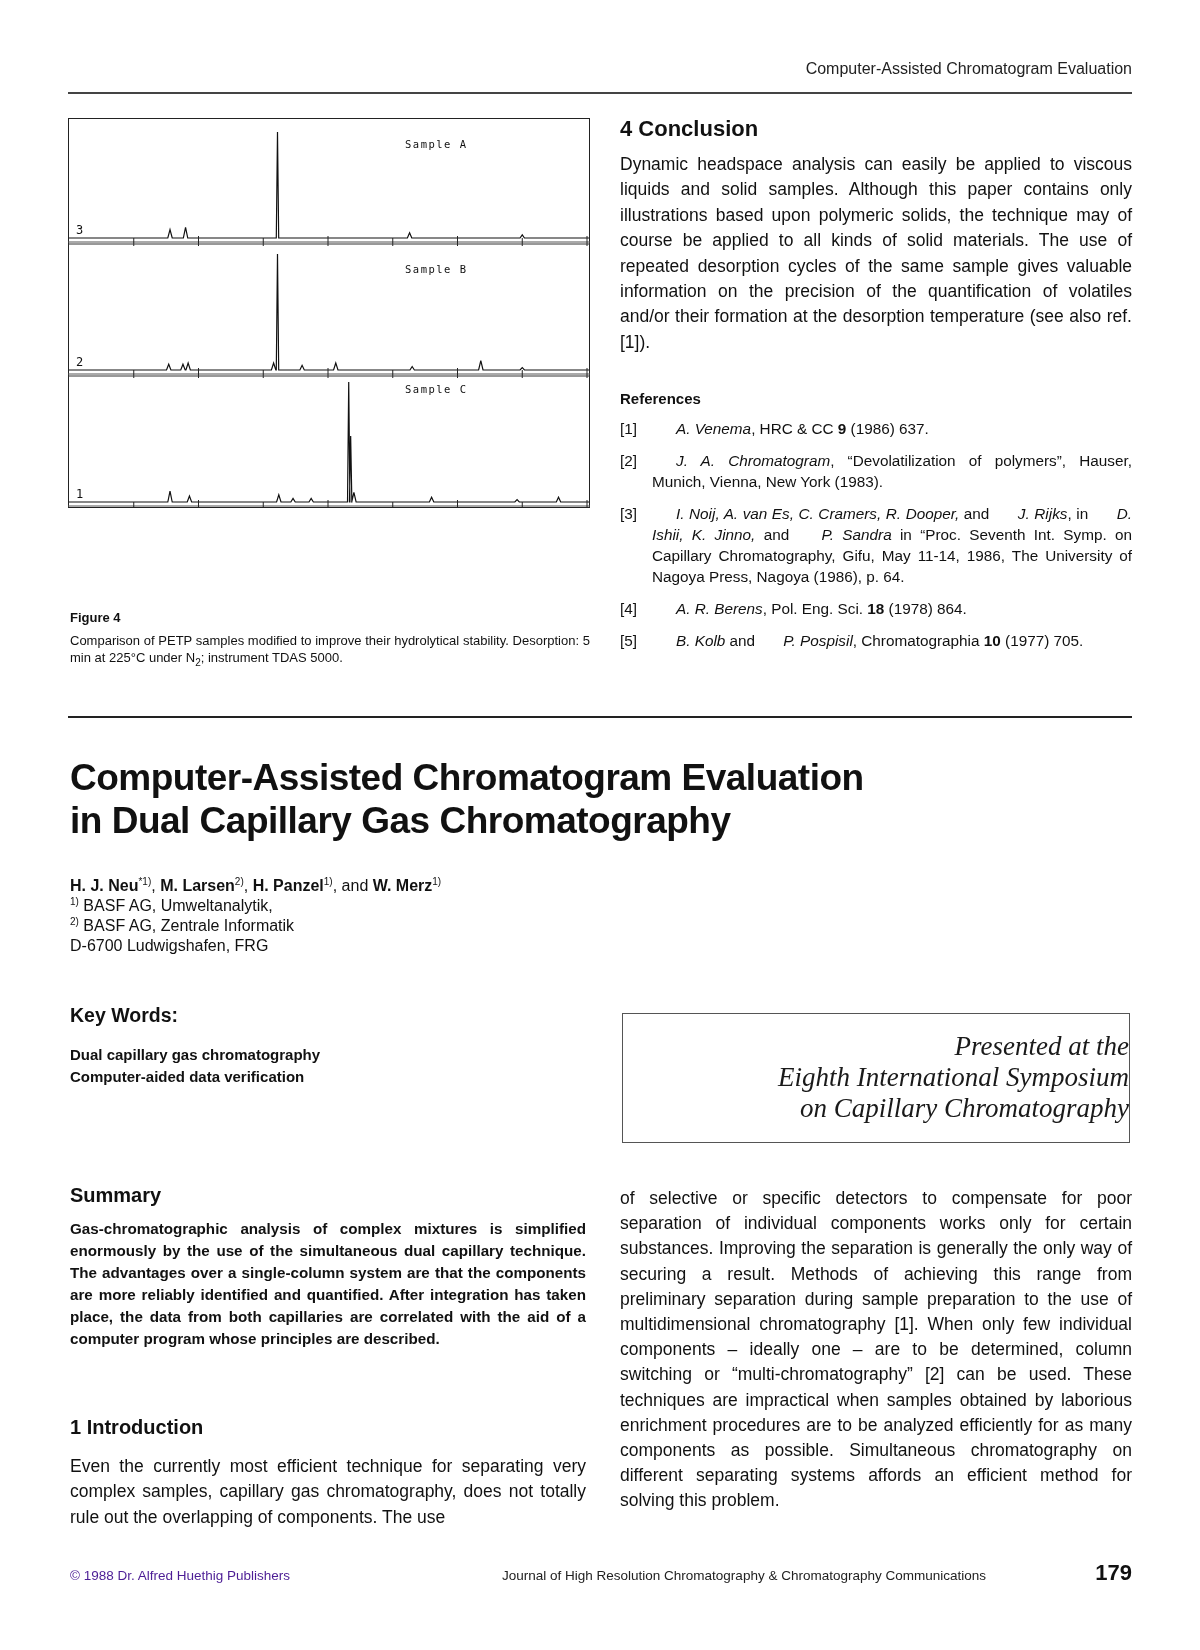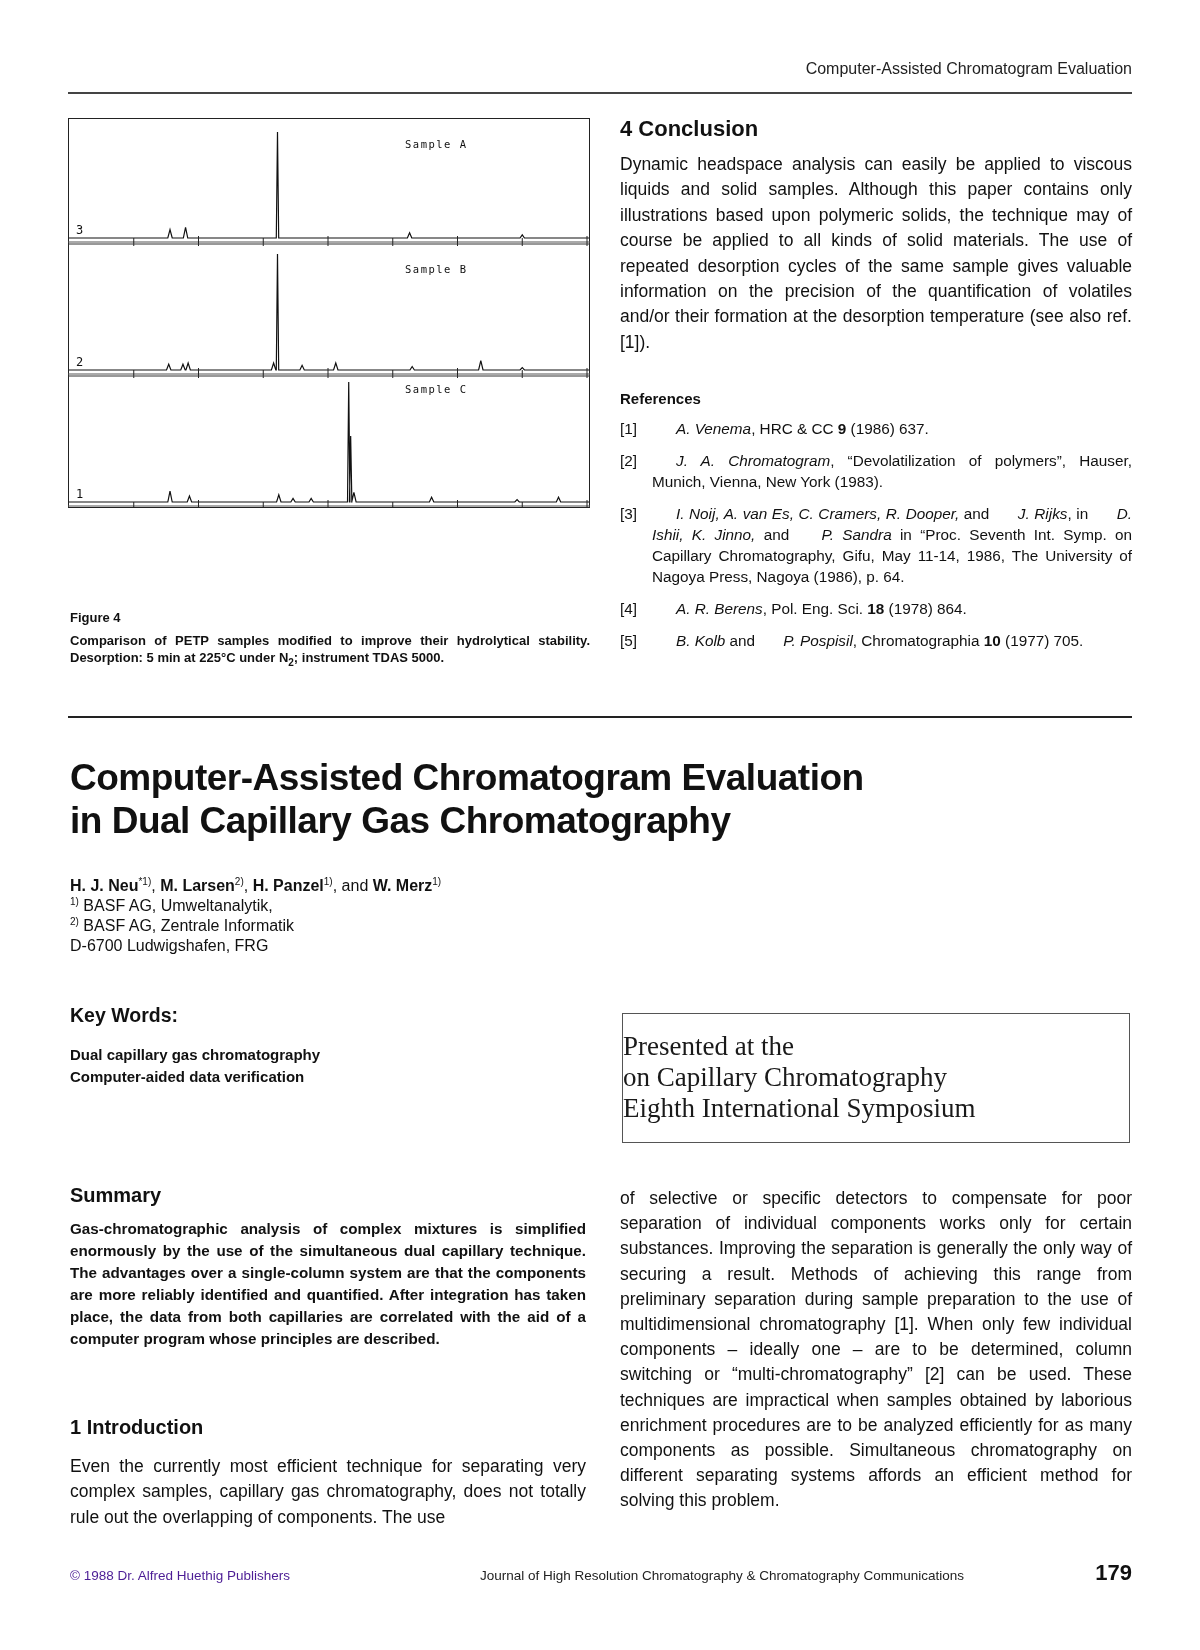--- a/index.html
+++ b/index.html
@@ -2,44 +2,44 @@
 <html><head>
 <meta charset="utf-8">
 <style>
   html, body { margin: 0; padding: 0; background: #fff; }
   body { width: 1200px; height: 1650px; position: relative; color: #111; font-family: "Liberation Sans", sans-serif; overflow: hidden; }
   .abs { position: absolute; }
   .running-head { right: 68px; top: 60px; font-size: 16px; color: #222; }
   .hrule { position: absolute; height: 1.5px; background: #444; }
   .chart-box { left: 68px; top: 118px; width: 522px; height: 390px; }
   .fig-label { left: 70px; top: 602px; font-size: 13px; font-weight: bold; margin-top: 8px; }
-  .fig-caption { left: 70px; top: 632px; width: 520px; font-size: 13px; font-weight: bold; line-height: 17px; text-align: justify; }
+  .fig-caption { left: 70px; top: 632px; width: 520px; font-size: 13px; font-weight: normal; line-height: 17px; text-align: justify; }
   .col-right { left: 620px; width: 512px; }
   h2.conc { margin: 0; font-size: 22px; font-weight: bold; top: 116px; }
   .conc-text { top: 152px; font-size: 17.5px; line-height: 25.4px; text-align: justify; }
   .refs-title { top: 390px; font-size: 15px; font-weight: bold; }
   .refs { top: 418px; font-size: 15.3px; line-height: 21px; margin: 0; padding: 0; list-style: none; }
   .refs li { position: relative; padding-left: 32px; margin-bottom: 11px; text-align: justify; }
   .refs li .num { position: absolute; left: 0; top: 0; }
   .refs i { font-style: italic; margin-left: 24px; }
   .rule2 { left: 68px; top: 716px; width: 1064px; }
   .main-title { left: 70px; top: 756px; font-size: 37px; font-weight: bold; line-height: 43px; letter-spacing: -0.5px; font-family: "Liberation Sans", sans-serif; }
   .authors { left: 70px; top: 876px; font-size: 16px; line-height: 20px; }
   .authors b { font-weight: bold; }
   .authors sup { font-size: 10px; vertical-align: super; line-height: 0; }
   .kw-title { left: 70px; top: 1004px; font-size: 19.5px; font-weight: bold; }
   .kw-list { left: 70px; top: 1044px; font-size: 15px; font-weight: bold; line-height: 22px; }
-  .presented { left: 622px; top: 1013px; width: 508px; height: 130px; border: 1.2px solid #555; text-align: left; font-family: "Liberation Serif", serif; font-size: 27px; line-height: 31px; box-sizing: border-box; padding-top: 17px; color: #1a1a1a; }
+  .presented { left: 622px; top: 1013px; width: 508px; height: 130px; border: 1.2px solid #555; text-align: right; font-family: "Liberation Serif", serif; font-style: italic; font-size: 27px; line-height: 31px; box-sizing: border-box; padding-top: 17px; color: #1a1a1a; }
   .summary-title { left: 70px; top: 1184px; font-size: 20px; font-weight: bold; }
   .summary-text { left: 70px; top: 1218px; width: 516px; font-size: 15.2px; font-weight: bold; line-height: 22px; text-align: justify; }
   .intro-title { left: 70px; top: 1416px; font-size: 20px; font-weight: bold; }
   .intro-text { left: 70px; top: 1454px; width: 516px; font-size: 17.5px; line-height: 25.4px; text-align: justify; }
   .body-right { left: 620px; top: 1186px; width: 512px; font-size: 17.5px; line-height: 25.2px; text-align: justify; }
   .footer-left { left: 70px; top: 1568px; font-size: 13.5px; color: #4c1d95; }
-  .footer-center { left: 480px; top: 1568px; font-size: 13.5px; color: #222; }
+  .footer-center { left: 502px; top: 1568px; font-size: 13.5px; color: #222; }
   .page-num { right: 68px; top: 1560px; font-size: 22px; font-weight: bold; }
   .chart-box svg text { font-family: "DejaVu Sans Mono", monospace; }
 </style>
 </head>
 <body>
 
 <div class="abs running-head">Computer-Assisted Chromatogram Evaluation</div>
 <div class="hrule" style="left:68px; top:92px; width:1064px;"></div>
 
 <div class="abs chart-box">
@@ -132,22 +132,22 @@
 </div>
 
 <div class="abs kw-title">Key Words:</div>
 <div class="abs kw-list">
   <div>Dual capillary gas chromatography</div>
   <div>Computer-aided data verification</div>
 </div>
 
 <div class="abs presented">
   <div>Presented at the</div>
+  <div>Eighth International Symposium</div>
   <div>on Capillary Chromatography</div>
-  <div>Eighth International Symposium</div>
 </div>
 
 <div class="abs summary-title">Summary</div>
 <div class="abs summary-text">Gas-chromatographic analysis of complex mixtures is simplified enormously by the use of the simultaneous dual capillary technique. The advantages over a single-column system are that the components are more reliably identified and quantified. After integration has taken place, the data from both capillaries are correlated with the aid of a computer program whose principles are described.</div>
 
 <div class="abs intro-title">1 Introduction</div>
 <div class="abs intro-text">Even the currently most efficient technique for separating very complex samples, capillary gas chromatography, does not totally rule out the overlapping of components. The use</div>
 <div class="abs body-right"><span>of selective or specific detectors to compensate for poor separation of individual components works only for certain substances. Improving the separation is generally the only way of securing a result. Methods of achieving this range from preliminary separation during sample preparation to the use of multidimensional chromatography [1]. When only few individual components – ideally one – are to be deter</span><span>mined, column switching or “multi-chromatography” [2] can be used. These techniques are impractical when samples obtained by laborious enrichment procedures are to be analyzed efficiently for as many components as possible. Simultaneous chromatography on different separating systems affords an efficient method for solving this problem.</span></div>
 
 <div class="abs footer-left">© 1988 Dr. Alfred Huethig Publishers</div>

